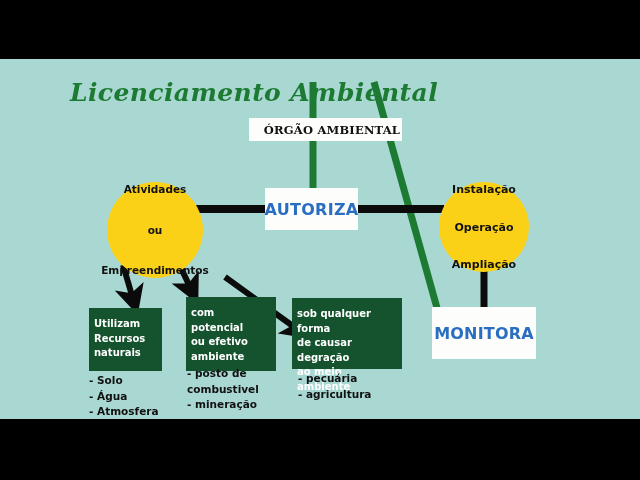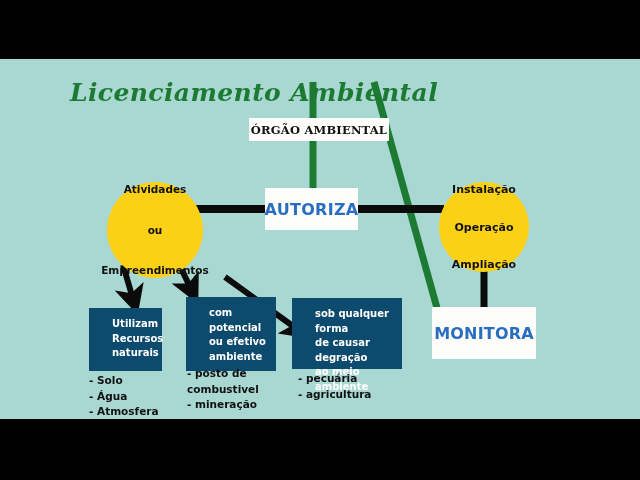--- a/index.html
+++ b/index.html
@@ -72,20 +72,21 @@
   .orgao {
     left: 249px;
     top: 59px;
     width: 140px;
     height: 23px;
     font-family: "DejaVu Serif", serif;
     font-weight: bold;
     font-size: 11.5px;
     color: #111111;
     letter-spacing: 0.2px;
+    padding-left: 13px;
   }
   .autoriza {
     left: 265px;
     top: 129px;
     width: 93px;
     height: 42px;
     font-weight: bold;
     font-size: 16px;
     color: #2a6ec2;
     letter-spacing: 0.3px;
@@ -125,26 +126,26 @@
     left: 439px;
     top: 123px;
     width: 90px;
     height: 90px;
     font-size: 11px;
     line-height: 15px;
   }
   
   .bbox {
     position: absolute;
-    background: #0c4a6e;
+    background: #14532d;
     color: #ffffff;
     font-weight: bold;
     font-size: 10px;
     line-height: 14.5px;
-    padding: 9px 9px 8px 23px;
+    padding: 9px 9px 8px 5px;
     box-sizing: border-box;
   }
   .bbox1 { left: 89px;  top: 249px; width: 73px;  height: 63px; }
   .bbox2 { left: 186px; top: 238px; width: 90px;  height: 74px; }
   .bbox3 { left: 292px; top: 239px; width: 110px; height: 71px; }
   
   .blist {
     position: absolute;
     color: #111111;
     font-weight: bold;

